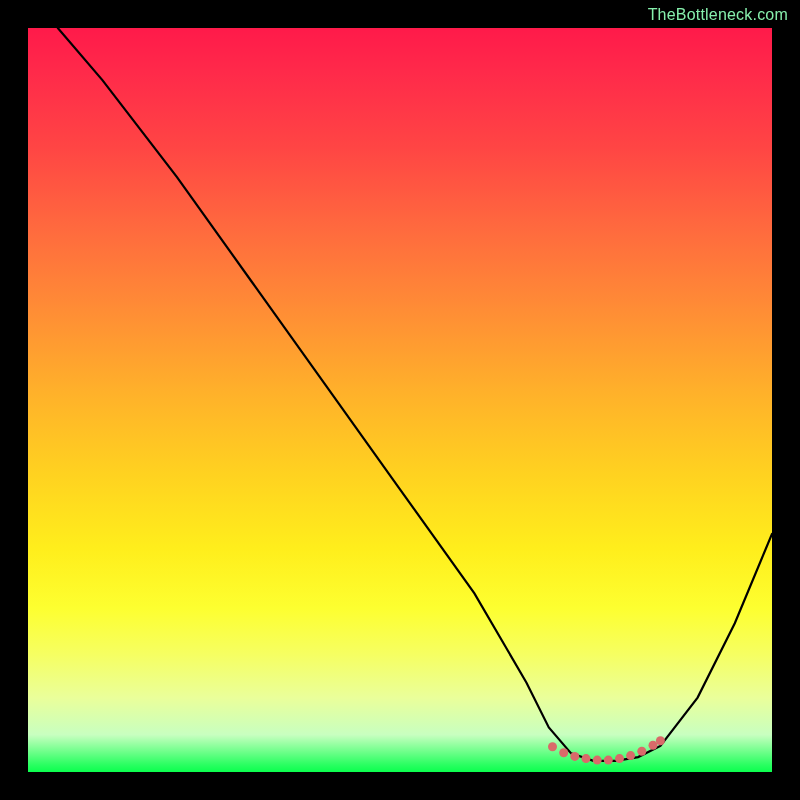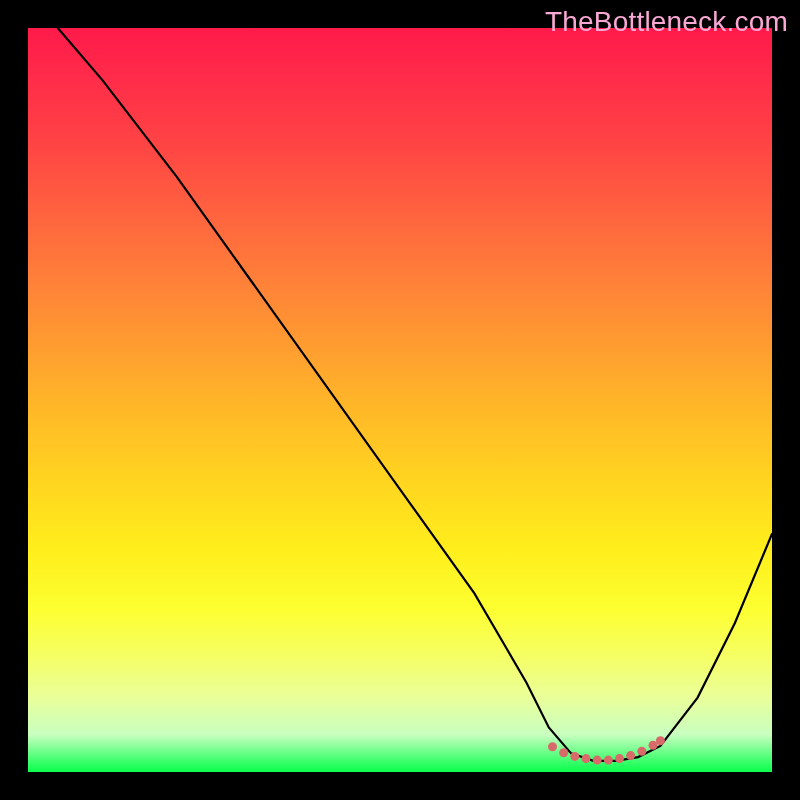--- a/index.html
+++ b/index.html
@@ -8,22 +8,22 @@
     height: 800px;
     background: #000;
     position: relative;
     font-family: Arial, sans-serif;
     overflow: hidden;
   }
   .watermark {
     position: absolute;
     top: 6px;
     right: 12px;
-    color: #f9a8d4;
-    font-size: 28px;
+    color: #86efac;
+    font-size: 16px;
     font-weight: 500;
     z-index: 10;
     letter-spacing: 0.2px;
   }
   .plot-area {
     position: absolute;
     left: 28px;
     top: 28px;
     width: 744px;
     height: 744px;

